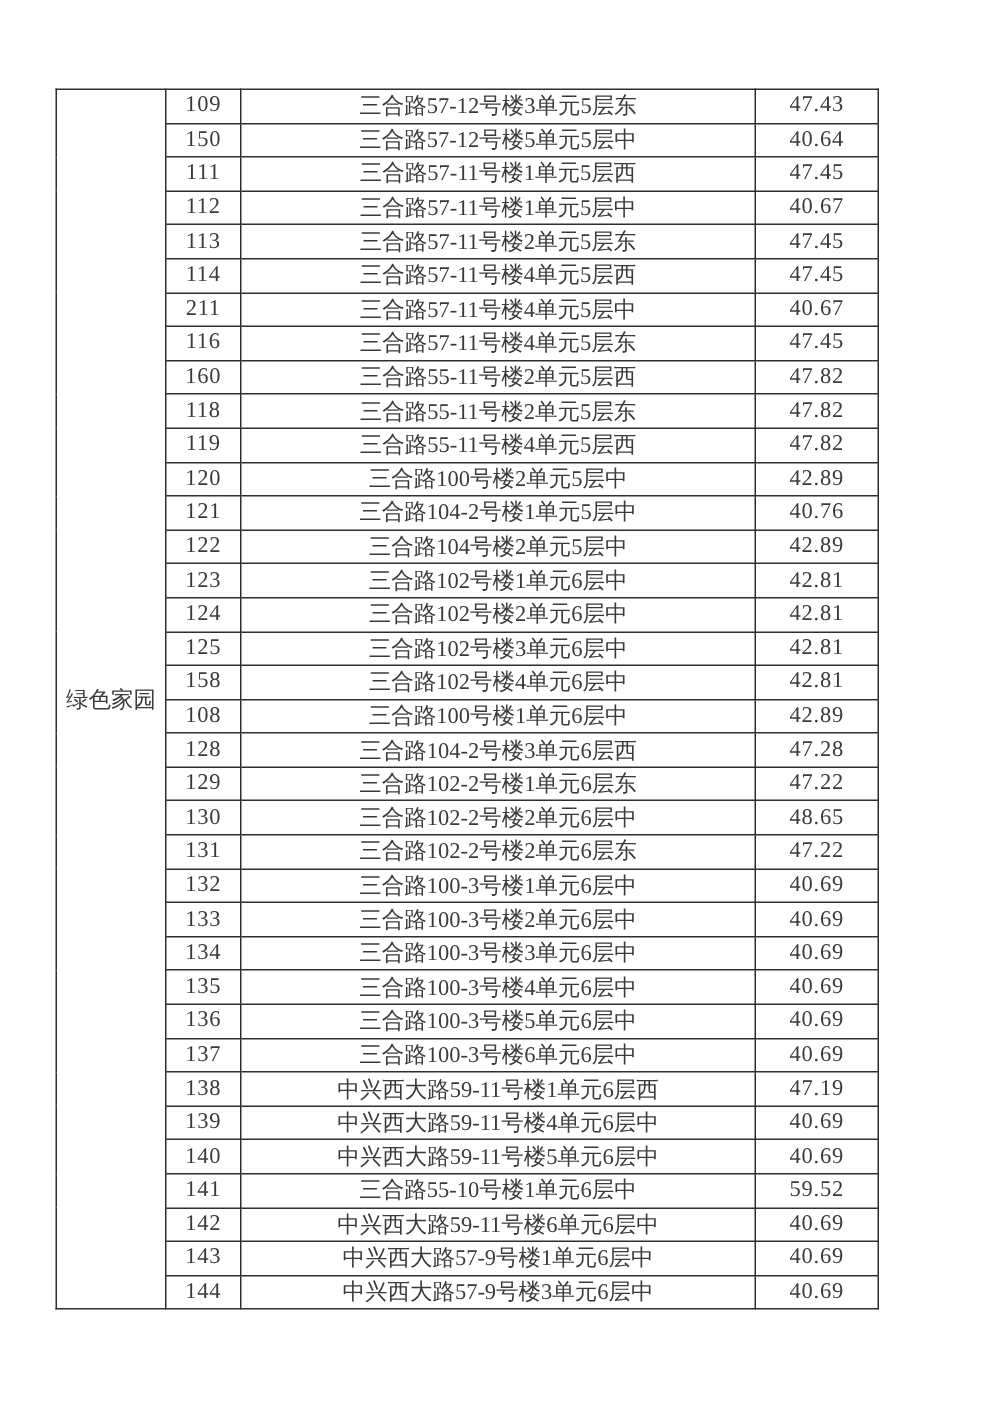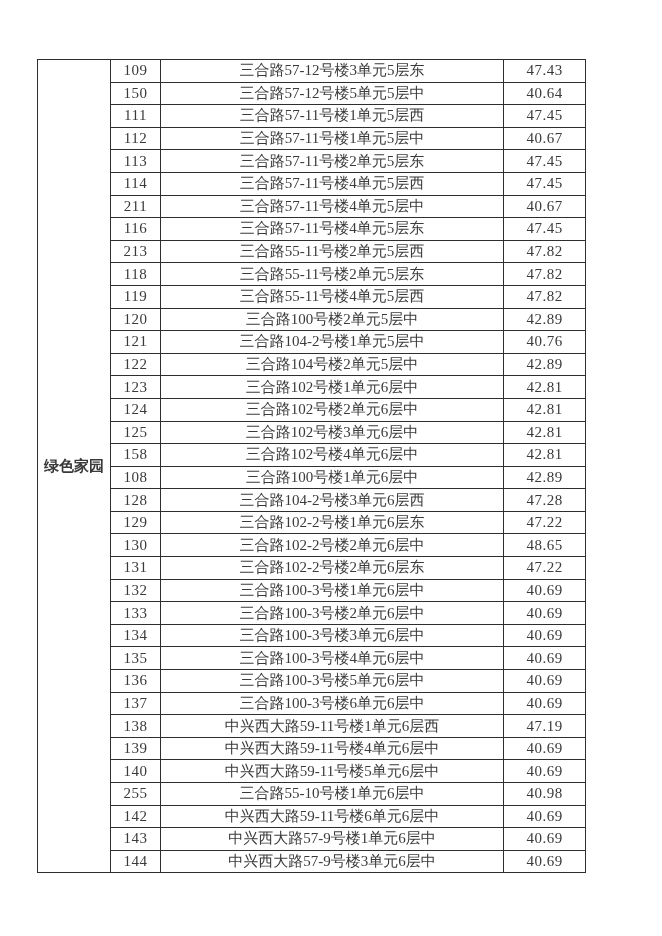--- a/index.html
+++ b/index.html
@@ -31,21 +31,21 @@
     font-size: 15px;
     color: #3a3a3a;
     white-space: nowrap;
     overflow: hidden;
   }
   .col-group { width: 73px; }
   .col-no    { width: 50px; }
   .col-addr  { width: 343px; }
   .col-val   { width: 82px; }
   .group-cell {
-    font-weight: bold;
+    font-weight: normal;
     color: #000000;
     font-size: 15px;
   }
   .no-cell, .val-cell {
     letter-spacing: 0.5px;
     color: #3d3d3d;
   }
   .addr-cell {
     color: #383838;
   }
@@ -97,21 +97,21 @@
           <td class="no-cell">211</td>
           <td class="addr-cell">三合路57-11号楼4单元5层中</td>
           <td class="val-cell">40.67</td>
         </tr>
         <tr>
           <td class="no-cell">116</td>
           <td class="addr-cell">三合路57-11号楼4单元5层东</td>
           <td class="val-cell">47.45</td>
         </tr>
         <tr>
-          <td class="no-cell">213</td>
+          <td class="no-cell">160</td>
           <td class="addr-cell">三合路55-11号楼2单元5层西</td>
           <td class="val-cell">47.82</td>
         </tr>
         <tr>
           <td class="no-cell">118</td>
           <td class="addr-cell">三合路55-11号楼2单元5层东</td>
           <td class="val-cell">47.82</td>
         </tr>
         <tr>
           <td class="no-cell">119</td>
@@ -217,23 +217,23 @@
           <td class="no-cell">139</td>
           <td class="addr-cell">中兴西大路59-11号楼4单元6层中</td>
           <td class="val-cell">40.69</td>
         </tr>
         <tr>
           <td class="no-cell">140</td>
           <td class="addr-cell">中兴西大路59-11号楼5单元6层中</td>
           <td class="val-cell">40.69</td>
         </tr>
         <tr>
-          <td class="no-cell">255</td>
+          <td class="no-cell">141</td>
           <td class="addr-cell">三合路55-10号楼1单元6层中</td>
-          <td class="val-cell">40.98</td>
+          <td class="val-cell">59.52</td>
         </tr>
         <tr>
           <td class="no-cell">142</td>
           <td class="addr-cell">中兴西大路59-11号楼6单元6层中</td>
           <td class="val-cell">40.69</td>
         </tr>
         <tr>
           <td class="no-cell">143</td>
           <td class="addr-cell">中兴西大路57-9号楼1单元6层中</td>
           <td class="val-cell">40.69</td>

